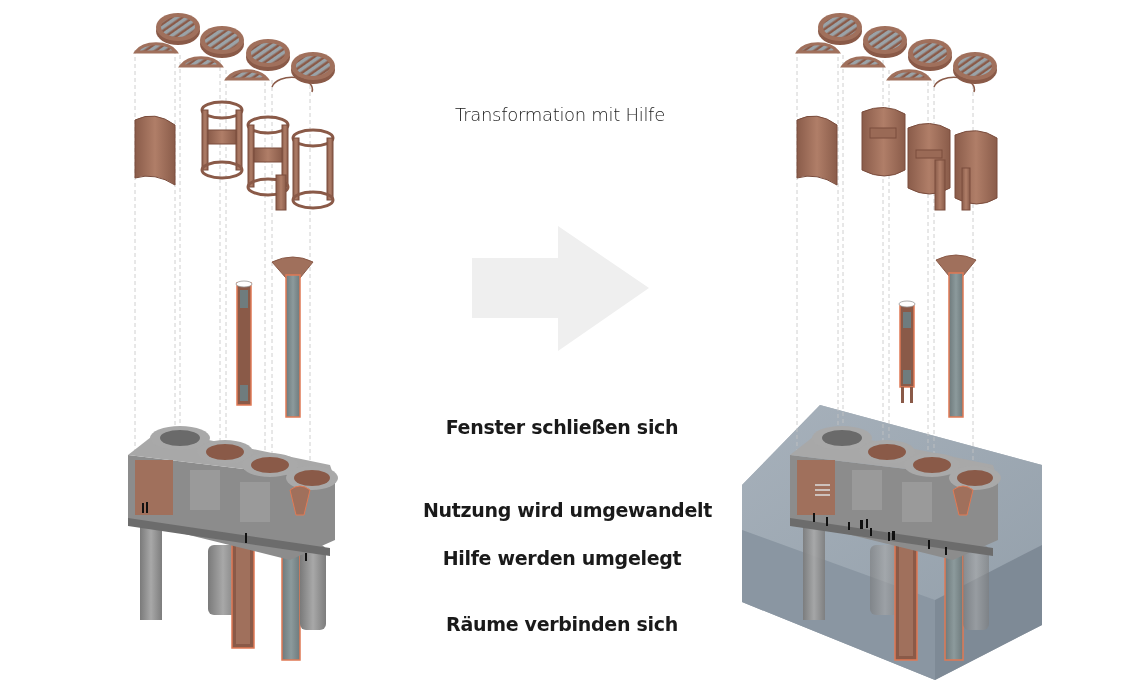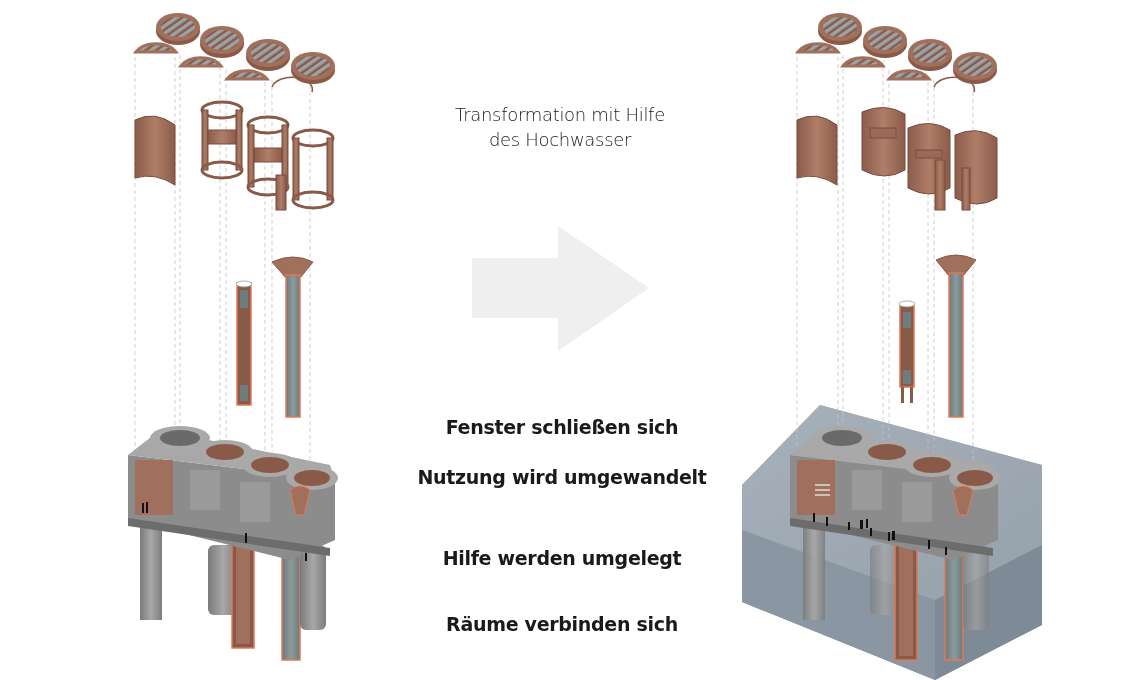--- a/index.html
+++ b/index.html
@@ -5,21 +5,21 @@
   html, body { margin: 0; padding: 0; background: #ffffff; }
   body { width: 1123px; height: 680px; position: relative; overflow: hidden;
          font-family: "DejaVu Sans", sans-serif; }
   .label { position: absolute; text-align: center; color: #1a1a1a;
            font-family: "DejaVu Sans", sans-serif; font-weight: 300;
            font-size: 19px; letter-spacing: -0.3px; white-space: nowrap; }
   #title { left: 445px; top: 102px; width: 230px; line-height: 25px; font-size: 18px; }
   #title span { display: block; }
   .step { width: 300px; left: 412px; font-weight: bold; }
   #step-0 { top: 416px; }
-  #step-1 { top: 466px; }
+  #step-1 { top: 499px; text-align: right; }
   #step-2 { top: 547px; }
   #step-3 { top: 613px; }
   svg.drawing { position: absolute; left: 0; top: 0; }
 </style>
 </head>
 <body>
 
 <svg class="drawing" width="1123" height="680" viewBox="0 0 1123 680">
   <defs>
     <pattern id="grate" width="6" height="6" patternUnits="userSpaceOnUse" patternTransform="rotate(-35)">
@@ -275,19 +275,18 @@
         <rect x="888" y="532" width="2" height="9"></rect>
         <rect x="892" y="531" width="3" height="9"></rect>
       <rect x="928" y="540" width="2" height="9"></rect>
         <rect x="945" y="547" width="2" height="8"></rect>
     </g>
   </g>
 </svg>
 
 <div id="title" class="label">
   <span>Transformation mit Hilfe</span>
-  <span>des Hochwasser</span>
 </div>
 
 <div id="step-0" class="label step">Fenster schließen sich</div>
 <div id="step-1" class="label step">Nutzung wird umgewandelt</div>
 <div id="step-2" class="label step">Hilfe werden umgelegt</div>
 <div id="step-3" class="label step">Räume verbinden sich</div>
 
 </body></html>

